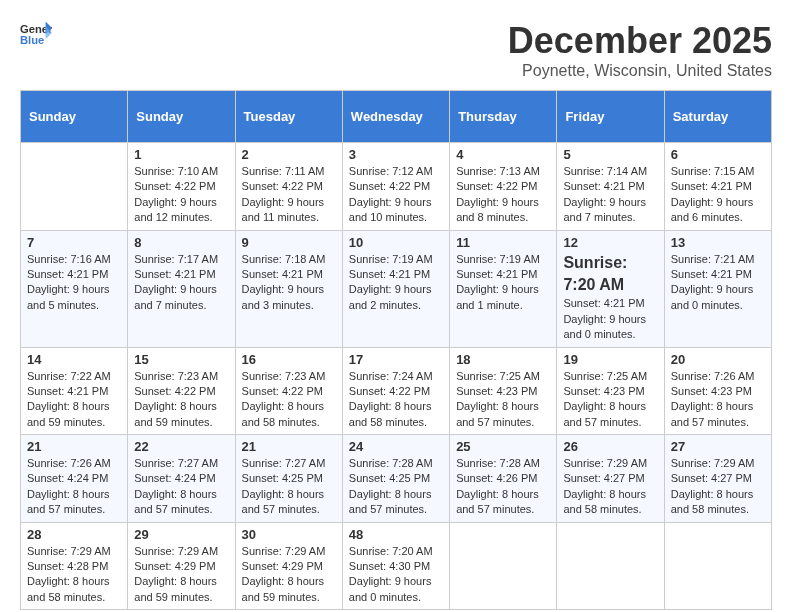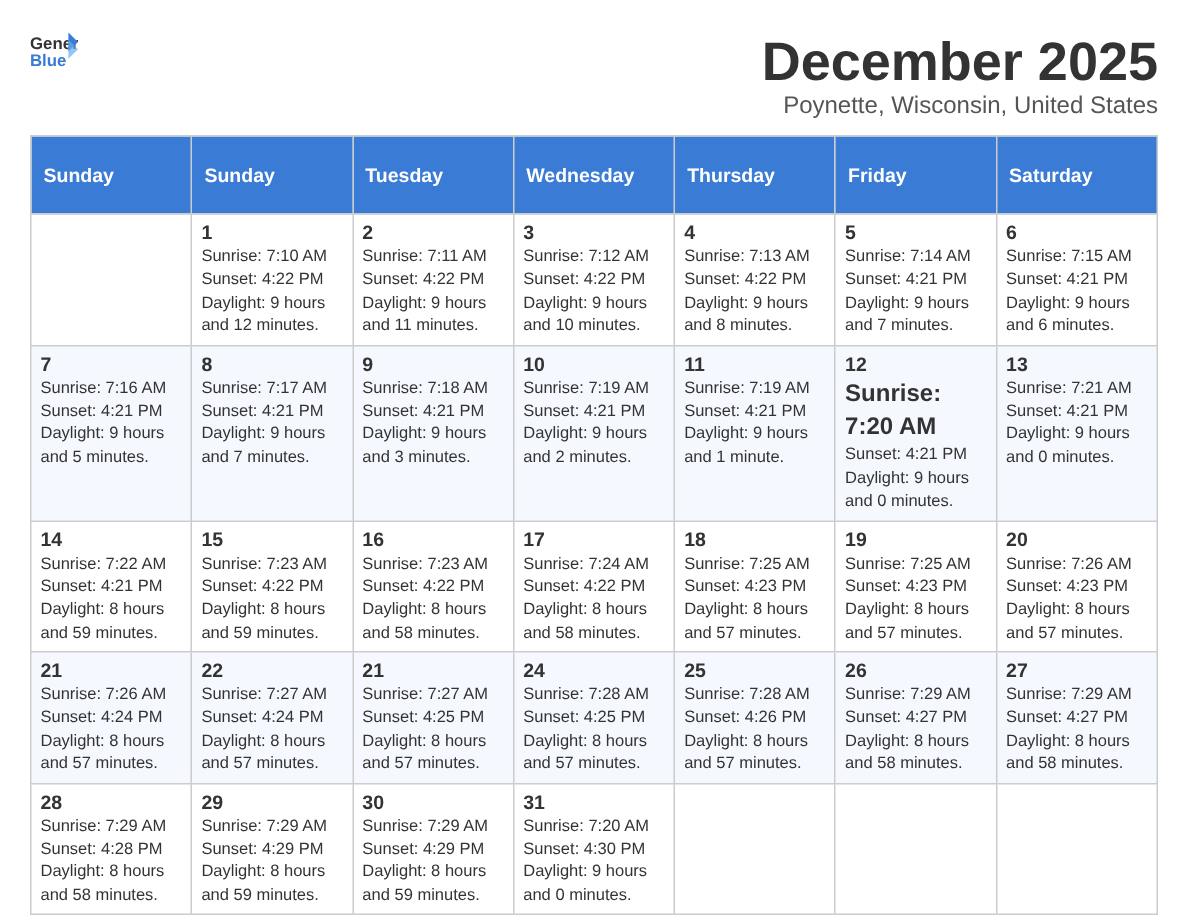--- a/index.html
+++ b/index.html
@@ -320,21 +320,21 @@
           <div class="cell-text" style="font-size: 11px;">and 59 minutes.</div>
         </td>
         <td>
           <span class="day-number">30</span>
           <div class="cell-text" style="font-size: 11px;">Sunrise: 7:29 AM</div>
           <div class="cell-text" style="font-size: 11px;">Sunset: 4:29 PM</div>
           <div class="cell-text" style="font-size: 11px;">Daylight: 8 hours</div>
           <div class="cell-text" style="font-size: 11px;">and 59 minutes.</div>
         </td>
         <td>
-          <span class="day-number">31</span>
+          <span class="day-number">48</span>
           <div class="cell-text" style="font-size: 11px;">Sunrise: 7:20 AM</div>
           <div class="cell-text" style="font-size: 11px;">Sunset: 4:30 PM</div>
           <div class="cell-text" style="font-size: 11px;">Daylight: 9 hours</div>
           <div class="cell-text" style="font-size: 11px;">and 0 minutes.</div>
         </td>
         <td></td>
         <td></td>
         <td></td>
       </tr>
     </tbody>

